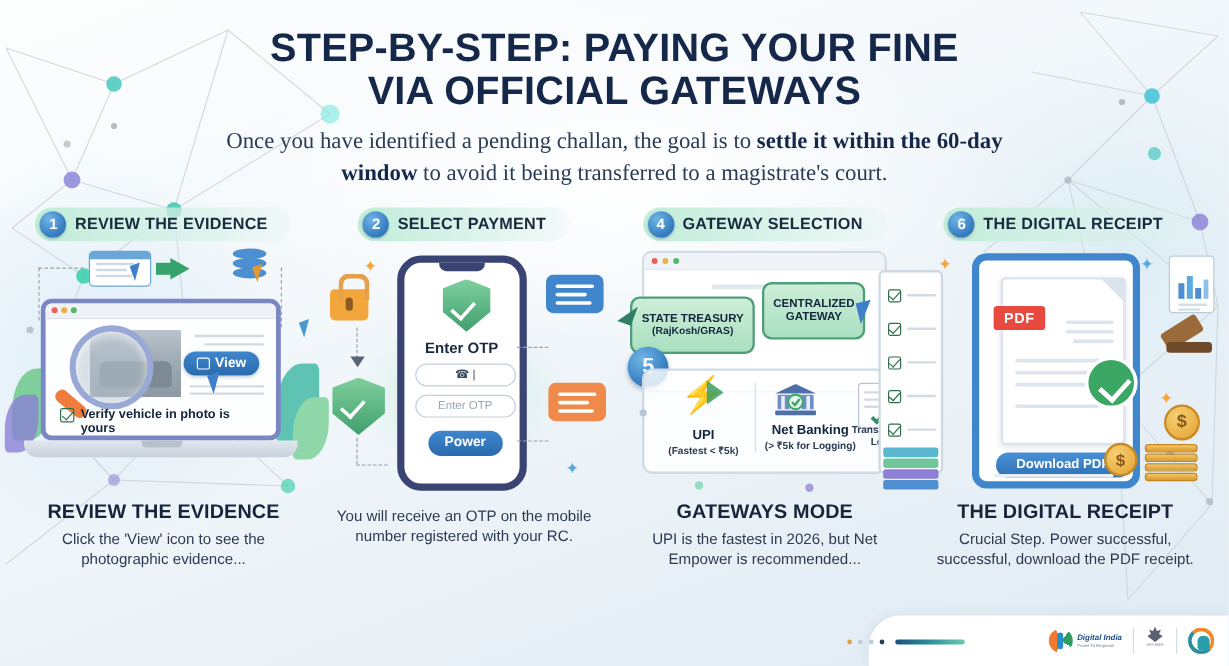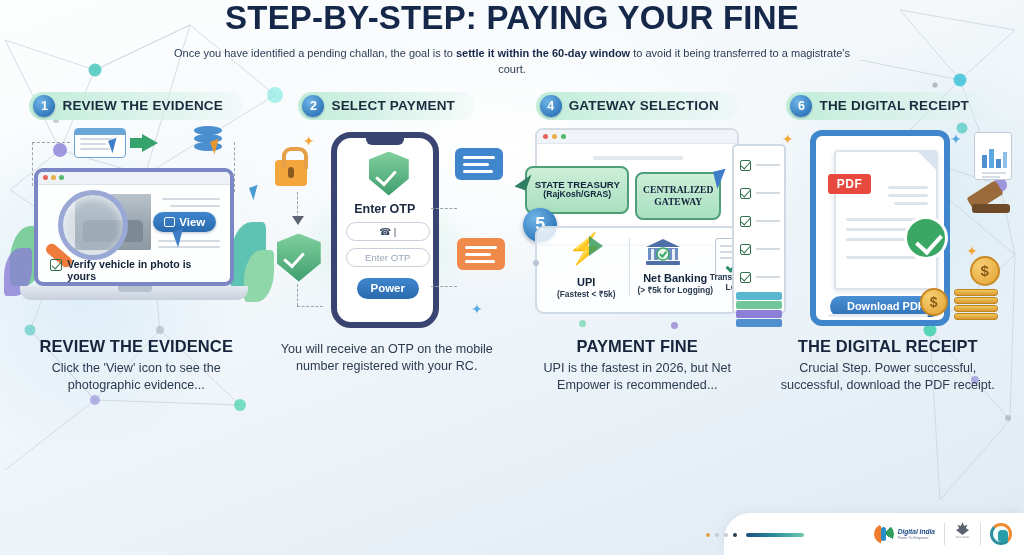--- a/index.html
+++ b/index.html
@@ -13,29 +13,29 @@
   
   .bg-net { position: absolute; inset: 0; width: 1024px; height: 555px; pointer-events: none; }
   .bg-glow-l { position:absolute; left:-90px; top:120px; width:340px; height:340px;
     background: radial-gradient(circle, rgba(140,200,235,.22), rgba(255,255,255,0) 68%); }
   .bg-glow-r { position:absolute; right:-70px; top:40px; width:320px; height:320px;
     background: radial-gradient(circle, rgba(150,210,230,.18), rgba(255,255,255,0) 68%); }
   .bg-white-core { position:absolute; left:50%; top:0; transform:translateX(-50%);
     width:620px; height:300px; background: radial-gradient(ellipse at center, #ffffff 0%, rgba(255,255,255,0) 72%); }
 
   
-  .header { position: relative; text-align: center; }
+  .header { position: relative; padding-top: 22px; text-align: center; }
   .title {
     font-size: 33px; font-weight: 700; letter-spacing: .2px;
     color: #16284a; line-height: 1.1; text-transform: uppercase;
   }
   .title .l2 { display:block; }
   .subtitle {
-    margin-top: 10px; font-size: 11px; line-height: 1.42; color: #2c3c55;
-    max-width: 700px; margin-left: auto; margin-right: auto;
+    margin-top: 10px; font-size: 19px; line-height: 1.42; color: #2c3c55;
+    max-width: 700px; margin-left: auto; margin-right: auto; font-family: Liberation Serif, serif;
   }
   .subtitle b { font-weight: 700; color: #16284a; }
 
   
   .columns { position: relative; display: flex; margin-top: 14px; padding: 0 14px; gap: 6px; }
   .col { width: 25%; display: flex; flex-direction: column; align-items: center; }
 
   .step-pill {
     display: flex; align-items: center; gap: 7px;
     height: 28px; padding: 0 20px 0 4px; border-radius: 14px;
@@ -241,20 +241,21 @@
     <circle cx="930" cy="330" r="6.5" fill="#35d0a8" opacity=".8"></circle>
     <circle cx="962" cy="128" r="5.5" fill="#49c8be" opacity=".7"></circle>
     <circle cx="975" cy="380" r="4" fill="#8b7fd6" opacity=".6"></circle>
     <circle cx="1008" cy="418" r="3" fill="#a9b2bd" opacity=".7"></circle>
   </g>
 </svg>
 
 <div class="header">
   <div class="title">
     <span>STEP-BY-STEP: PAYING YOUR FINE</span>
+    <span class="l2">VIA OFFICIAL GATEWAYS</span>
   </div>
   <div class="subtitle"><span>Once you have identified a pending challan, the goal is to </span><b>settle it within the 60-day window</b><span> to avoid it being transferred to a magistrate's court.</span></div>
 </div>
 
 <div class="columns">
 
   <div class="col">
     <div class="step-pill">
       <div class="step-num">1</div>
       <div class="step-title">REVIEW THE EVIDENCE</div>
@@ -382,21 +383,21 @@
           <i class="tl" style="background:#e9b04a"></i>
           <i class="tl" style="background:#54b869"></i>
         </div>
         <div class="lrow" style="left:56px;right:auto;top:26px;width:90px;background:#e1e7ee;height:4px"></div>
       </div>
 
       <div class="gw-chip" style="left:6px;top:40px;width:104px;">
         <span>STATE TREASURY</span>
         <span class="sm">(RajKosh/GRAS)</span>
       </div>
-      <div class="gw-chip" style="left:116px;top:46px;width:86px;font-family:Liberation Serif, serif;">
+      <div class="gw-chip" style="left:116px;top:28px;width:86px;">
         <span>CENTRALIZED</span>
         <span>GATEWAY</span>
       </div>
       <div class="cursor" style="left:-2px;top:46px;border-left:12px solid #2f7f62;border-bottom:17px solid transparent;transform:rotate(200deg);"></div>
       <div class="cursor" style="left:196px;top:44px;border-left:13px solid #3f7fc9;border-bottom:18px solid transparent;transform:rotate(-14deg);"></div>
 
       <div class="num5">5</div>
 
       <div class="gw-panel"></div>
       <div style="position:absolute;left:110px;top:112px;width:1px;height:58px;background:#d6e0ea;"></div>
@@ -434,21 +435,21 @@
         <div class="s">Transaction</div>
         <div class="s">Log</div>
       </div>
 
       <div style="position:absolute;left:14px;top:134px;width:6px;height:6px;border-radius:50%;background:#b6c6d6;"></div>
       <div style="position:absolute;left:60px;top:194px;width:7px;height:7px;border-radius:50%;background:#93dcc0;"></div>
       <div style="position:absolute;left:152px;top:196px;width:7px;height:7px;border-radius:50%;background:#a79ddc;"></div>
     </div>
 
     <div class="cap">
-      <div class="cap-h">PAYMENT FINE</div>
+      <div class="cap-h">GATEWAYS MODE</div>
       <div class="cap-b">UPI is the fastest in 2026, but Net Empower is recommended...</div>
     </div>
   </div>
 
   <div class="col">
     <div class="step-pill">
       <div class="step-num">6</div>
       <div class="step-title">THE DIGITAL RECEIPT</div>
     </div>
 

